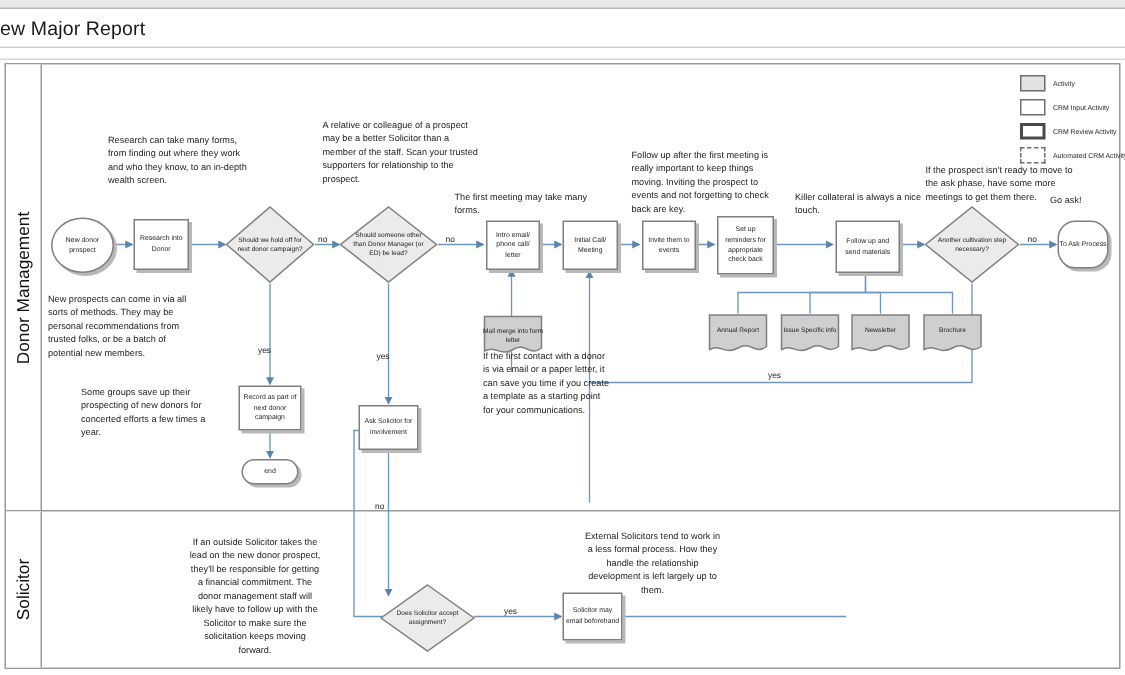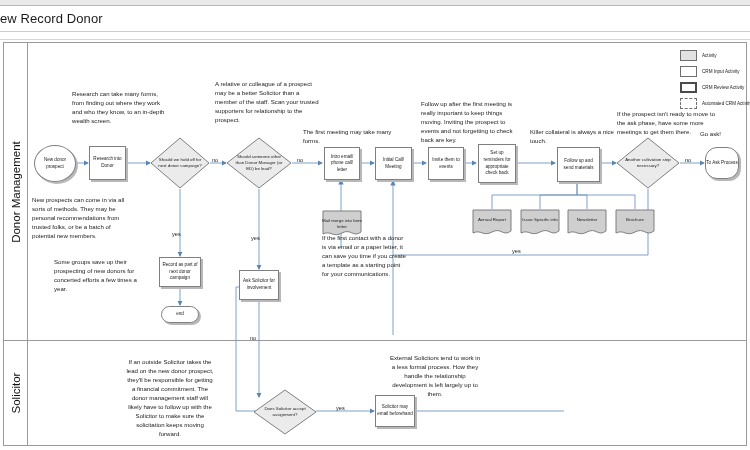--- a/index.html
+++ b/index.html
@@ -116,21 +116,21 @@
   .legend-txt { font-size: 4.6px; color: #1b1b1b; white-space: nowrap; }
 </style>
 </head>
 <body>
 
 <div id="page">
 
   <div class="topbar"></div>
 
   <div class="titlebar">
-    <div class="title">ew Record Donor</div>
+    <div class="title">ew Major Report</div>
   </div>
 
   <div class="subbar"></div>
 
   <div class="canvas">
 
     <div class="lane" id="lane-donor">
       <div class="lane-head">
         <span>Donor Management</span>
       </div>

